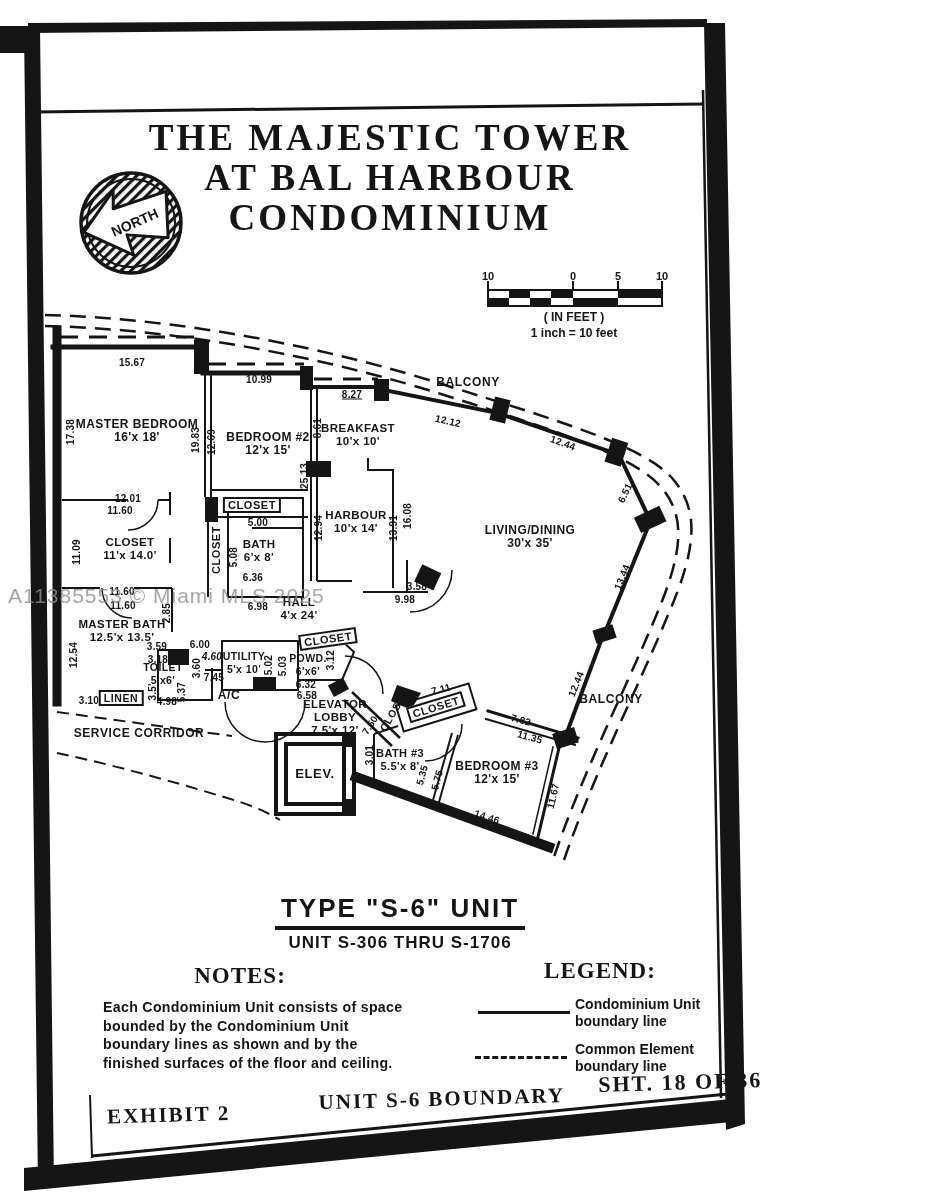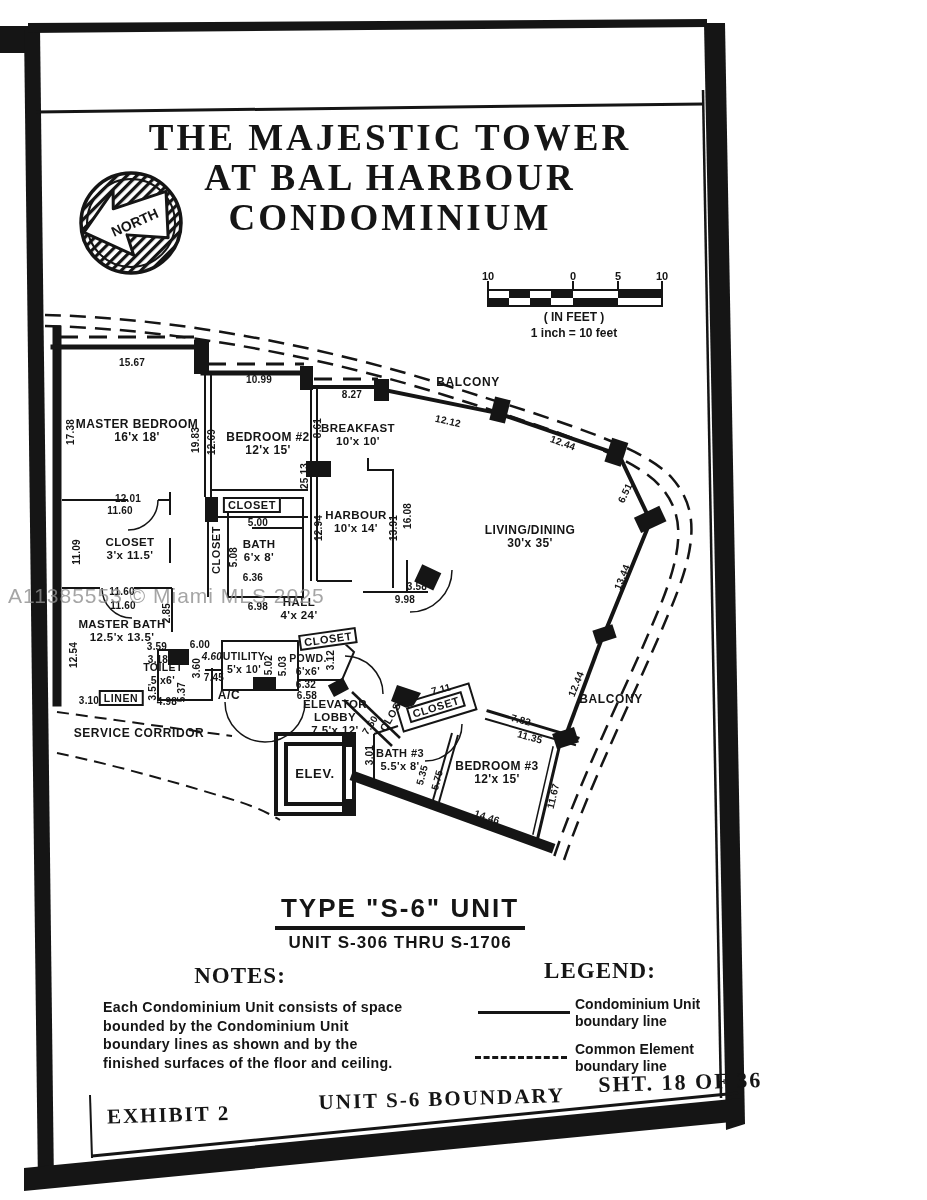--- a/index.html
+++ b/index.html
@@ -255,21 +255,21 @@
       <div class="room-label" style="left: 356px; top: 522px; font-size: 11.5px;">
         <div>HARBOUR</div>
         <div>10'x 14'</div>
       </div>
       <div class="room-label" style="left: 530px; top: 537px; font-size: 12px;">
         <div>LIVING/DINING</div>
         <div>30'x 35'</div>
       </div>
       <div class="room-label" style="left: 130px; top: 549px; font-size: 11.5px;">
         <div>CLOSET</div>
-        <div>3'x 11.5'</div>
+        <div>11'x 14.0'</div>
       </div>
       <div class="room-label" style="left: 259px; top: 551px; font-size: 11.5px;">
         <div>BATH</div>
         <div>6'x 8'</div>
       </div>
       <div class="room-label" style="left: 122px; top: 631px; font-size: 11.5px;">
         <div>MASTER BATH</div>
         <div>12.5'x 13.5'</div>
       </div>
       <div class="room-label" style="left: 299px; top: 609px; font-size: 11.5px;">
@@ -296,21 +296,21 @@
       <div class="room-label" style="left: 400px; top: 760px; font-size: 11px;">
         <div>BATH #3</div>
         <div>5.5'x 8'</div>
       </div>
       <div class="room-label" style="left: 497px; top: 773px; font-size: 12px;">
         <div>BEDROOM #3</div>
         <div>12'x 15'</div>
       </div>
       <span class="dim" style="left: 132px; top: 362px;">15.67</span>
       <span class="dim" style="left: 259px; top: 379px;">10.99</span>
-      <span class="dim" style="left: 352px; top: 394px;">8.27</span>
+      <span class="dim" style="left: 352px; top: 394px; text-decoration: underline;">8.27</span>
       <span class="dim" style="left: 448px; top: 421px; transform: translate(-50%, -50%) rotate(13deg);">12.12</span>
       <span class="dim" style="left: 563px; top: 443px; transform: translate(-50%, -50%) rotate(20deg);">12.44</span>
       <span class="dim" style="left: 625px; top: 493px; transform: translate(-50%, -50%) rotate(-64deg);">6.51</span>
       <span class="dim" style="left: 622px; top: 577px; transform: translate(-50%, -50%) rotate(-68deg);">13.44</span>
       <span class="dim" style="left: 576px; top: 684px; transform: translate(-50%, -50%) rotate(-68deg);">12.44</span>
       <span class="dim" style="left: 70px; top: 432px; transform: translate(-50%, -50%) rotate(-90deg);">17.38</span>
       <span class="dim" style="left: 195px; top: 440px; transform: translate(-50%, -50%) rotate(-90deg);">19.83</span>
       <span class="dim" style="left: 211px; top: 442px; transform: translate(-50%, -50%) rotate(-90deg);">12.69</span>
       <span class="dim" style="left: 317px; top: 428px; transform: translate(-50%, -50%) rotate(-90deg);">8.61</span>
       <span class="dim" style="left: 304px; top: 476px; transform: translate(-50%, -50%) rotate(-90deg);">25.13</span>

